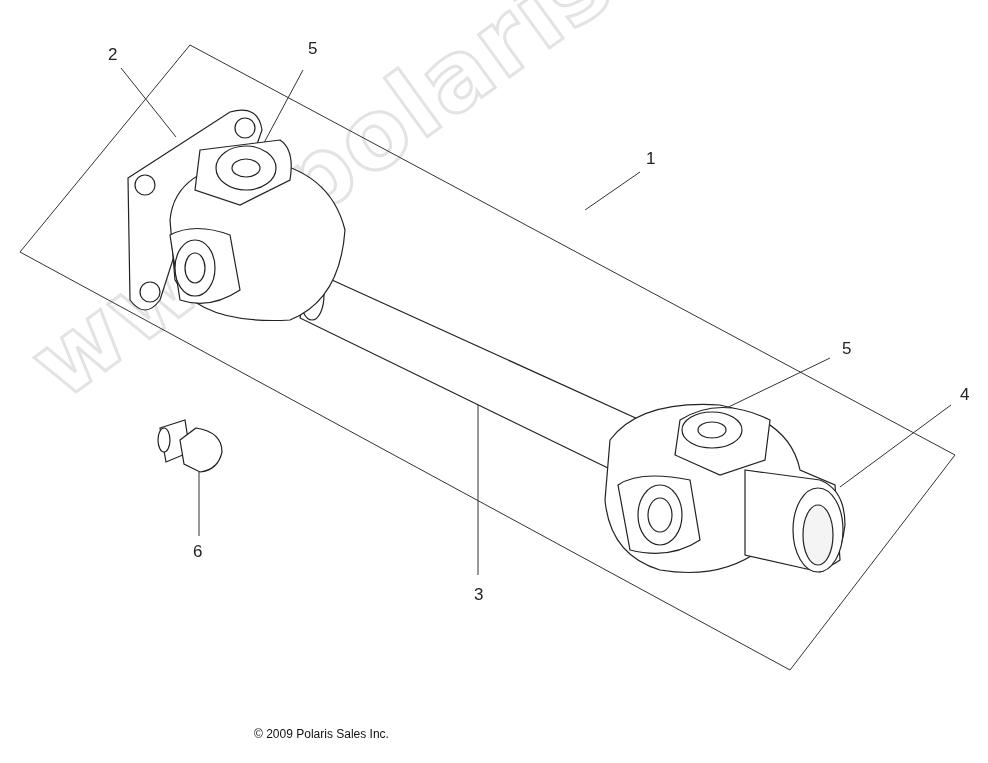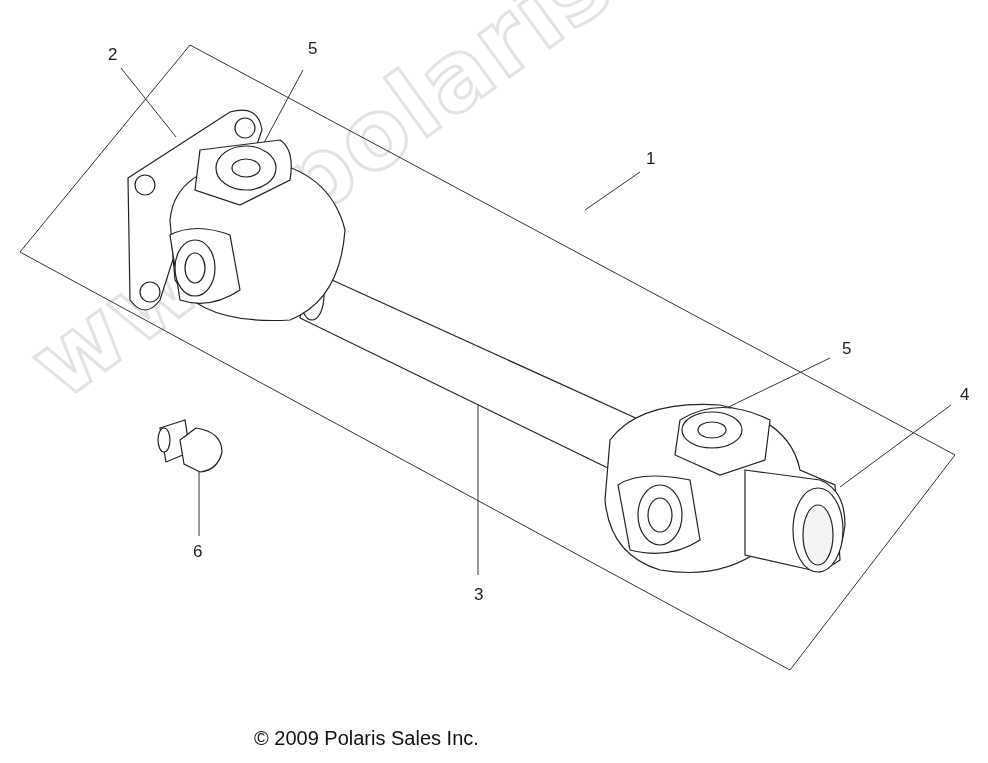--- a/index.html
+++ b/index.html
@@ -1,19 +1,19 @@
 <!DOCTYPE html>
 <html><head>
   <meta charset="utf-8">
   <style>
     html, body { margin:0; padding:0; background:#ffffff; }
     body { width:988px; height:763px; position:relative; overflow:hidden; font-family:"Liberation Sans", sans-serif; }
     #canvas { position:absolute; left:0; top:0; width:988px; height:763px; }
     .callout { position:absolute; font-size:17px; color:#222; line-height:1; }
-    .copyright { position:absolute; left:254px; top:727px; font-size:20px; color:#111; }
+    .copyright { position:absolute; left:254px; top:727px; font-size:12px; color:#111; }
     .watermark { position:absolute; left:10px; top:330px; font-size:96px; font-weight:bold; color:transparent;
       -webkit-text-stroke:3px #e3e3e3; transform:rotate(-36deg); transform-origin:left top; white-space:nowrap;
       font-family:"DejaVu Sans", sans-serif; letter-spacing:2px; }
   </style>
 </head>
 <body>
 
 <div class="watermark">www.polarisersatzteile.de</div>
 
 <svg id="canvas" viewBox="0 0 988 763" xmlns="http://www.w3.org/2000/svg">

